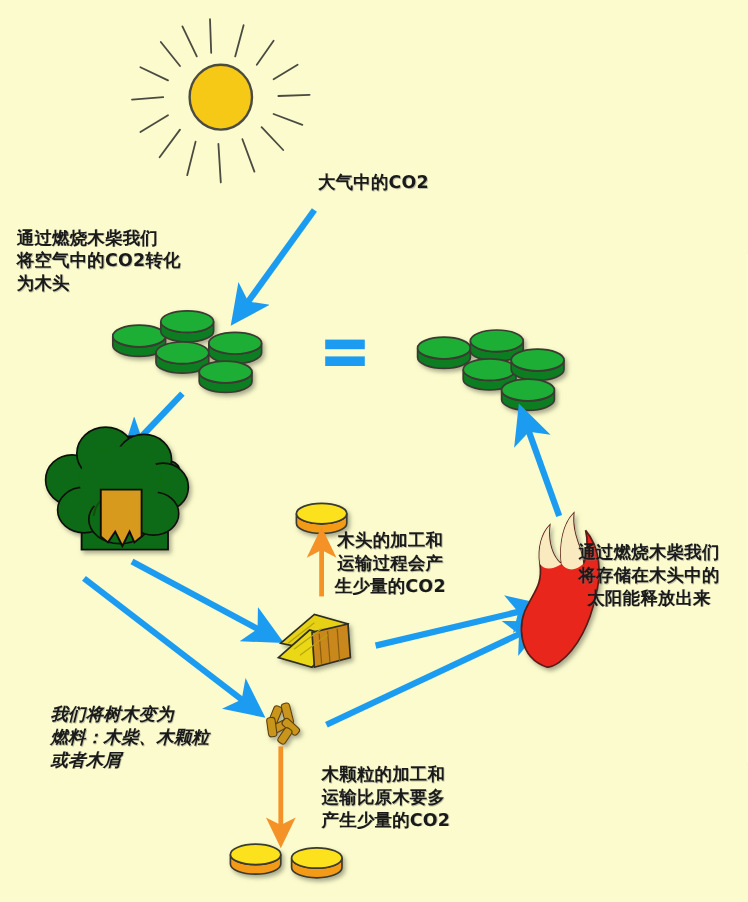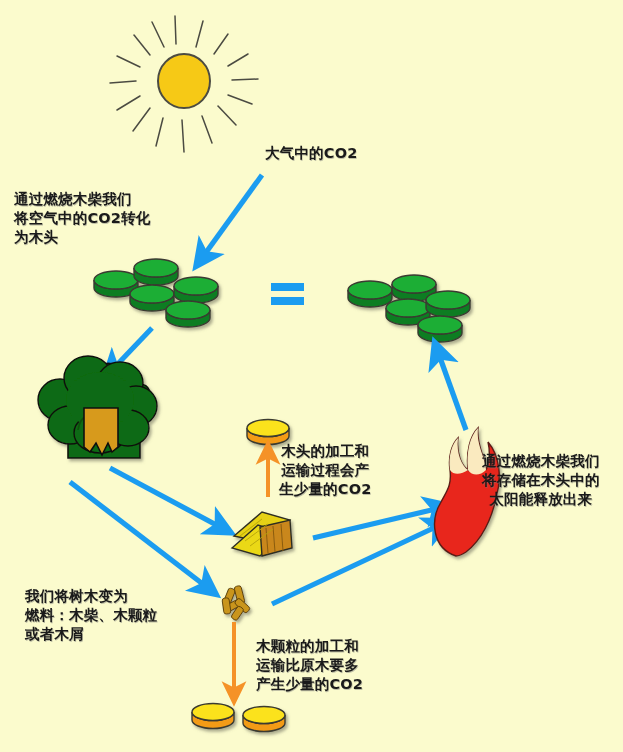--- a/index.html
+++ b/index.html
@@ -260,21 +260,21 @@
 
 
   <div class="label" style="left:279px; top:442px;text-align:center;">木头的加工和
 运输过程会产
 生少量的CO2</div>
 
   <div class="label" style="left:482px; top:452px;text-align:center;">通过燃烧木柴我们
 将存储在木头中的
 太阳能释放出来</div>
 
-  <div class="label" style="left:25px; top:587px;">我们将树木变为
+  <div class="label" style="left:42px; top:587px;font-style:italic;">我们将树木变为
 燃料：木柴、木颗粒
 或者木屑</div>
 
-  <div class="label" style="left:256px; top:637px;">木颗粒的加工和
+  <div class="label" style="left:268px; top:637px;">木颗粒的加工和
 运输比原木要多
 产生少量的CO2</div>
 
 </div>
 
 </body></html>

